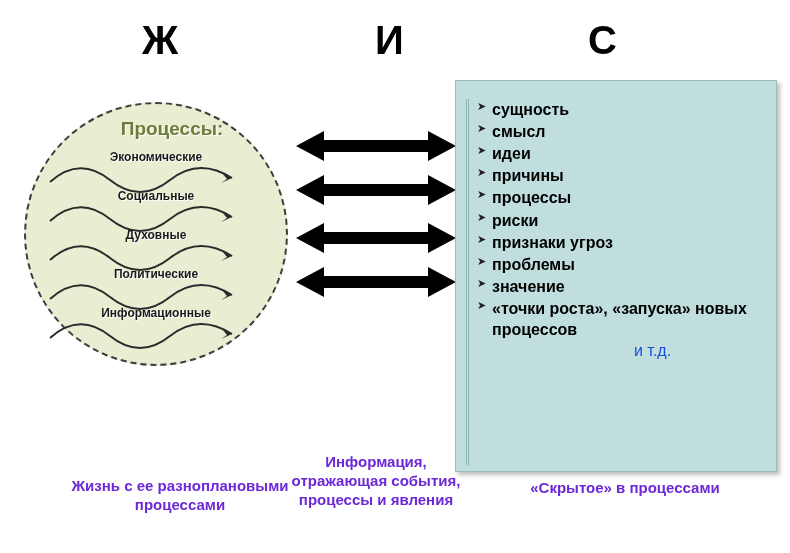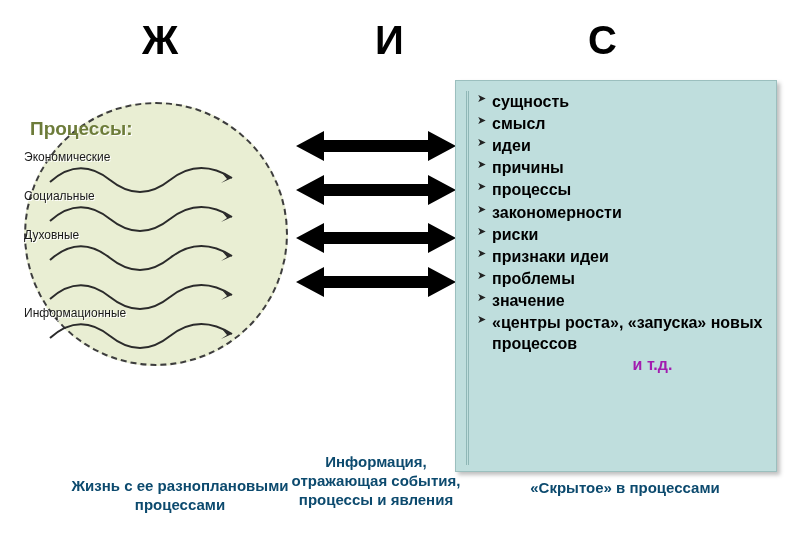--- a/index.html
+++ b/index.html
@@ -42,35 +42,35 @@
   #circle {
     position: absolute;
     inset: 0;
     border-radius: 50%;
     background: #e9eed3;
     border: 2px dashed #3d3d3d;
     box-sizing: border-box;
   }
   #circle-title {
     position: absolute;
-    left: 6px;
+    left: 16px;
     top: 16px;
     width: 100%;
-    text-align: left;
+    text-align: center;
     font-size: 19px;
     font-weight: bold;
     color: #6d7c3a;
     text-shadow: 1px 1px 0 #ffffff;
   }
   .proc-label {
     position: absolute;
     width: 100%;
-    text-align: left;
+    text-align: center;
     font-size: 12px;
-    font-weight: normal;
+    font-weight: bold;
     color: #1a1a1a;
     text-shadow: 1px 1px 0 #ffffff;
   }
   .wave {
     position: absolute;
     left: 22px;
     width: 222px;
     height: 34px;
   }
 
@@ -86,21 +86,21 @@
   #right-box {
     position: absolute;
     left: 455px;
     top: 80px;
     width: 322px;
     height: 392px;
     background: #bfdedd;
     border: 1px solid #9bbfbe;
     box-sizing: border-box;
     box-shadow: 3px 3px 4px rgba(0,0,0,0.25);
-    padding: 10px 8px 6px 10px;
+    padding: 18px 8px 6px 10px;
   }
   #right-box-inner {
     border-left: 3px double #8fb7b6;
     padding-left: 8px;
     height: 100%;
     box-sizing: border-box;
   }
   .bullet-item {
     position: relative;
     font-size: 16px;
@@ -114,34 +114,34 @@
     content: "\27A4";
     position: absolute;
     left: 0;
     top: 0;
     font-size: 11px;
     font-weight: normal;
     color: #222222;
   }
   #etc-line {
     font-size: 16px;
-    font-weight: bold;
-    color: #a21caf;
+    font-weight: normal;
+    color: #1d4ed8;
     text-align: center;
     padding-left: 60px;
     margin-top: 2px;
   }
 
   
   .caption {
     position: absolute;
     text-align: center;
     font-size: 15px;
     font-weight: bold;
-    color: #0c4a6e;
+    color: #6d28d9;
     line-height: 1.28;
   }
   #caption-left  { left: 70px;  top: 476px; width: 220px; }
   #caption-mid   { left: 276px; top: 452px; width: 200px; }
   #caption-right { left: 530px; top: 478px; width: 190px; }
 </style>
 </head>
 <body>
 
 <div id="canvas">
@@ -165,20 +165,21 @@
       <path d="M4 20 C 24 2, 44 2, 64 18 S 104 34, 124 18 S 164 2, 186 16" fill="none" stroke="#2b2b2b" stroke-width="2"></path>
       <path d="M186 16 L176 11 L181 17 L175 21 Z" fill="#2b2b2b"></path>
     </svg>
 
     <div class="proc-label" style="top:126px;">Духовные</div>
     <svg class="wave" style="top:138px;" viewBox="0 0 222 34">
       <path d="M4 20 C 24 2, 44 2, 64 18 S 104 34, 124 18 S 164 2, 186 16" fill="none" stroke="#2b2b2b" stroke-width="2"></path>
       <path d="M186 16 L176 11 L181 17 L175 21 Z" fill="#2b2b2b"></path>
     </svg>
 
+    <div class="proc-label" style="top:165px;">Политические</div>
     <svg class="wave" style="top:177px;" viewBox="0 0 222 34">
       <path d="M4 20 C 24 2, 44 2, 64 18 S 104 34, 124 18 S 164 2, 186 16" fill="none" stroke="#2b2b2b" stroke-width="2"></path>
       <path d="M186 16 L176 11 L181 17 L175 21 Z" fill="#2b2b2b"></path>
     </svg>
 
     <div class="proc-label" style="top:204px;">Информационные</div>
     <svg class="wave" style="top:216px;" viewBox="0 0 222 34">
       <path d="M4 20 C 24 2, 44 2, 64 18 S 104 34, 124 18 S 164 2, 186 16" fill="none" stroke="#2b2b2b" stroke-width="2"></path>
       <path d="M186 16 L176 11 L181 17 L175 21 Z" fill="#2b2b2b"></path>
     </svg>
@@ -197,26 +198,25 @@
     <path d="M0 15 L28 0 L28 9 L132 9 L132 0 L160 15 L132 30 L132 21 L28 21 L28 30 Z" fill="#000000"></path>
   </svg>
 
   <div id="right-box">
     <div id="right-box-inner">
       <div class="bullet-item">сущность</div>
       <div class="bullet-item">смысл</div>
       <div class="bullet-item">идеи</div>
       <div class="bullet-item">причины</div>
       <div class="bullet-item">процессы</div>
-      <div class="bullet-item">закономерности</div>
       <div class="bullet-item">риски</div>
-      <div class="bullet-item">признаки идеи</div>
+      <div class="bullet-item">признаки угроз</div>
       <div class="bullet-item">проблемы</div>
       <div class="bullet-item">значение</div>
-      <div class="bullet-item">«центры роста», «запуска» новых процессов</div>
+      <div class="bullet-item">«точки роста», «запуска» новых процессов</div>
       <div id="etc-line">и т.д.</div>
     </div>
   </div>
 
   <div class="caption" id="caption-left">Жизнь с ее разноплановыми процессами</div>
   <div class="caption" id="caption-mid">Информация, отражающая события, процессы и явления</div>
   <div class="caption" id="caption-right">«Скрытое» в процессами</div>
 
 </div>
 

